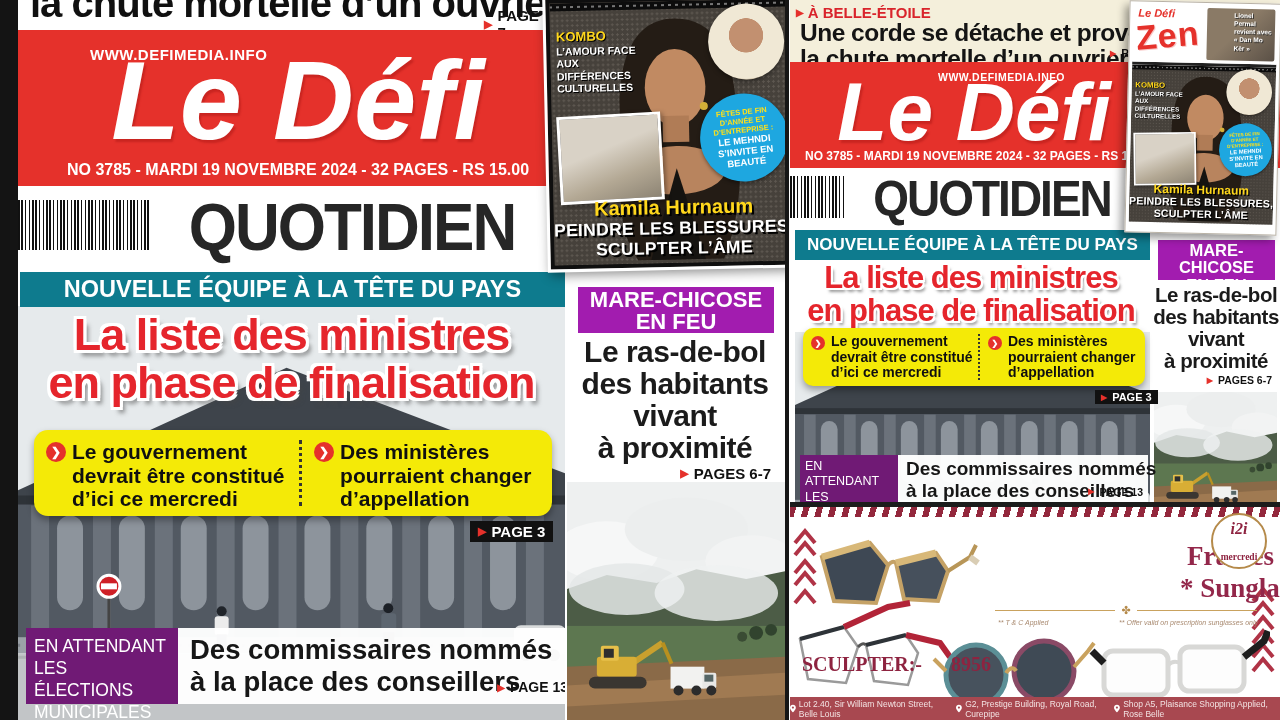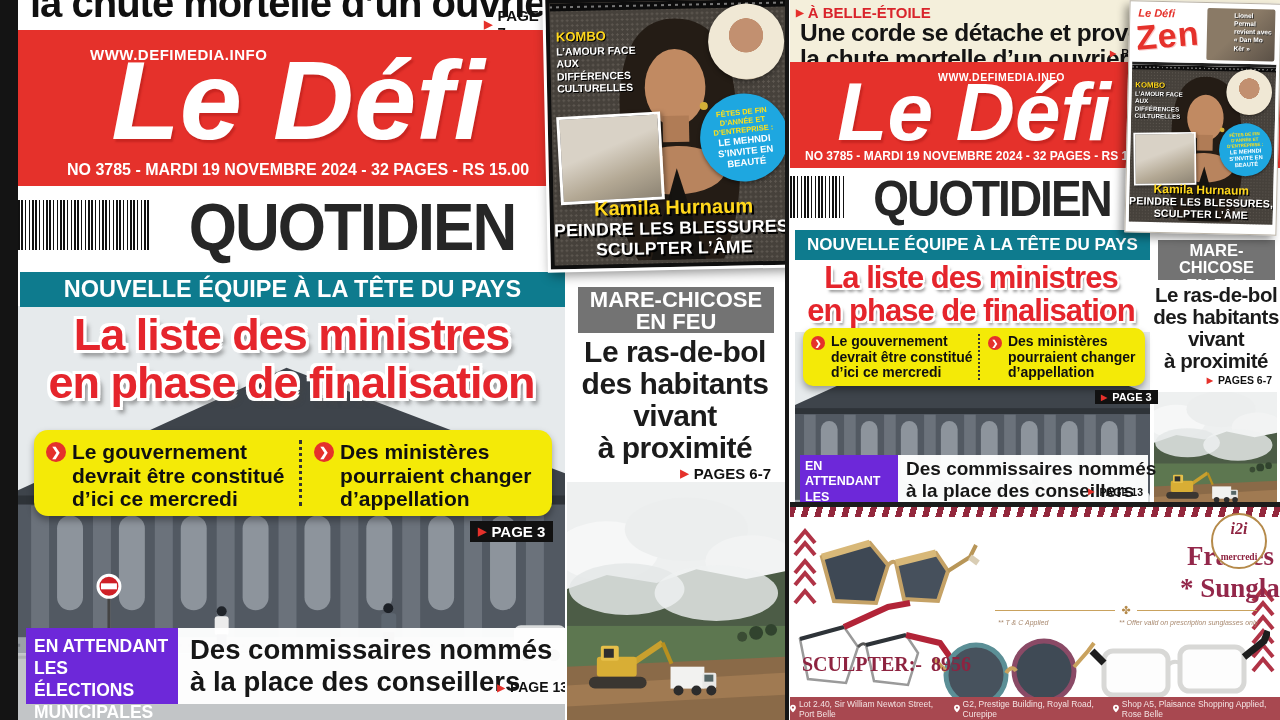--- a/index.html
+++ b/index.html
@@ -39,23 +39,23 @@
   .ybox { background:#f4ea07; border-radius:14px; display:flex;
           box-shadow:0 4px 7px rgba(0,0,0,.35); }
   .ycol { display:flex; gap:6px; align-items:flex-start; }
   .bdot { background:#e5312b; color:#fff; border-radius:50%; font-weight:900;
           display:flex; align-items:center; justify-content:center; flex:none; }
   .ytxt { font-weight:700; color:#101010; }
   .ptag-black { background:#111; color:#fff; font-weight:800; display:inline-flex;
                 align-items:center; gap:5px; }
   .ptag-white { color:#111; font-weight:900; display:inline-flex; align-items:center; gap:5px; }
   .arrow { color:#e5312b; }
-  .redbox { background:#6d28d9; color:#fff; font-weight:700; }
+  .redbox { background:#701a75; color:#fff; font-weight:400; }
   .whitestrip { background:rgba(255,255,255,.97); color:#161616; font-weight:900; }
-  .badge { background:#737373; color:#fff; font-weight:900; text-align:center; }
+  .badge { background:#a21caf; color:#fff; font-weight:900; text-align:center; }
   .blackhead { font-weight:900; color:#1b1b1b; text-align:center; letter-spacing:-.5px; }
   .cream { background:#f4efdb; }
   .kick-red { color:#d9242b; font-weight:900; display:flex; align-items:center; gap:4px; }
 
   
   .zen-cover { width:240px; height:262px; position:relative; overflow:hidden;
     background:#46413b;
     background-image:radial-gradient(#5d5750 1px, transparent 1.3px);
     background-size:5px 5px; }
   .zc-topstrip { position:absolute; left:0; top:0; width:100%; height:8px; background:#0c0c0c;
@@ -492,30 +492,30 @@
   <svg class="abs" style="left:298px;top:112px;" width="182" height="98" viewBox="0 0 182 98">
     <rect x="16" y="32" width="64" height="44" rx="9" fill="#fdfdfd" fill-opacity=".9" stroke="#d8d8d6" stroke-width="5"></rect>
     <rect x="92" y="28" width="64" height="44" rx="9" fill="#fdfdfd" fill-opacity=".9" stroke="#d8d8d6" stroke-width="5"></rect>
     <path d="M80,46 C84,42 88,42 92,44" fill="none" stroke="#d8d8d6" stroke-width="4"></path>
     <path d="M156,38 L176,22 L180,12" fill="none" stroke="#1d1d1d" stroke-width="7"></path>
     <path d="M16,44 L4,32" fill="none" stroke="#1d1d1d" stroke-width="7"></path>
   </svg>
 
   <div class="abs nw" style="left:12px;top:146px;font-family:'Liberation Serif',serif;font-weight:bold;font-size:20px;color:#8e2340;">
     <span>SCULPTER:-</span>
-    <span style="margin-left:4px;">8956</span>
+    <span style="margin-left:24px;">8956</span>
   </div>
 
   <div class="abs addr-bar">
     <div class="addr-item">
       <svg width="7" height="9" viewBox="0 0 7 9">
           <path d="M3.5 0C1.5 0 0 1.6 0 3.5 0 6 3.5 9 3.5 9S7 6 7 3.5C7 1.6 5.5 0 3.5 0Z" fill="#fff"></path>
           <circle cx="3.5" cy="3.4" r="1.3" fill="#a84850"></circle>
         </svg>
-      <span>Lot 2.40, Sir William Newton Street, Port Belle</span>
+      <span>Lot 2.40, Sir William Newton Street, Belle Louis</span>
     </div>
     <div class="addr-item">
       <svg width="7" height="9" viewBox="0 0 7 9">
           <path d="M3.5 0C1.5 0 0 1.6 0 3.5 0 6 3.5 9 3.5 9S7 6 7 3.5C7 1.6 5.5 0 3.5 0Z" fill="#fff"></path>
           <circle cx="3.5" cy="3.4" r="1.3" fill="#a84850"></circle>
         </svg>
       <span>G2, Prestige Building, Royal Road, Curepipe</span>
     </div>
     <div class="addr-item">
       <svg width="7" height="9" viewBox="0 0 7 9">

